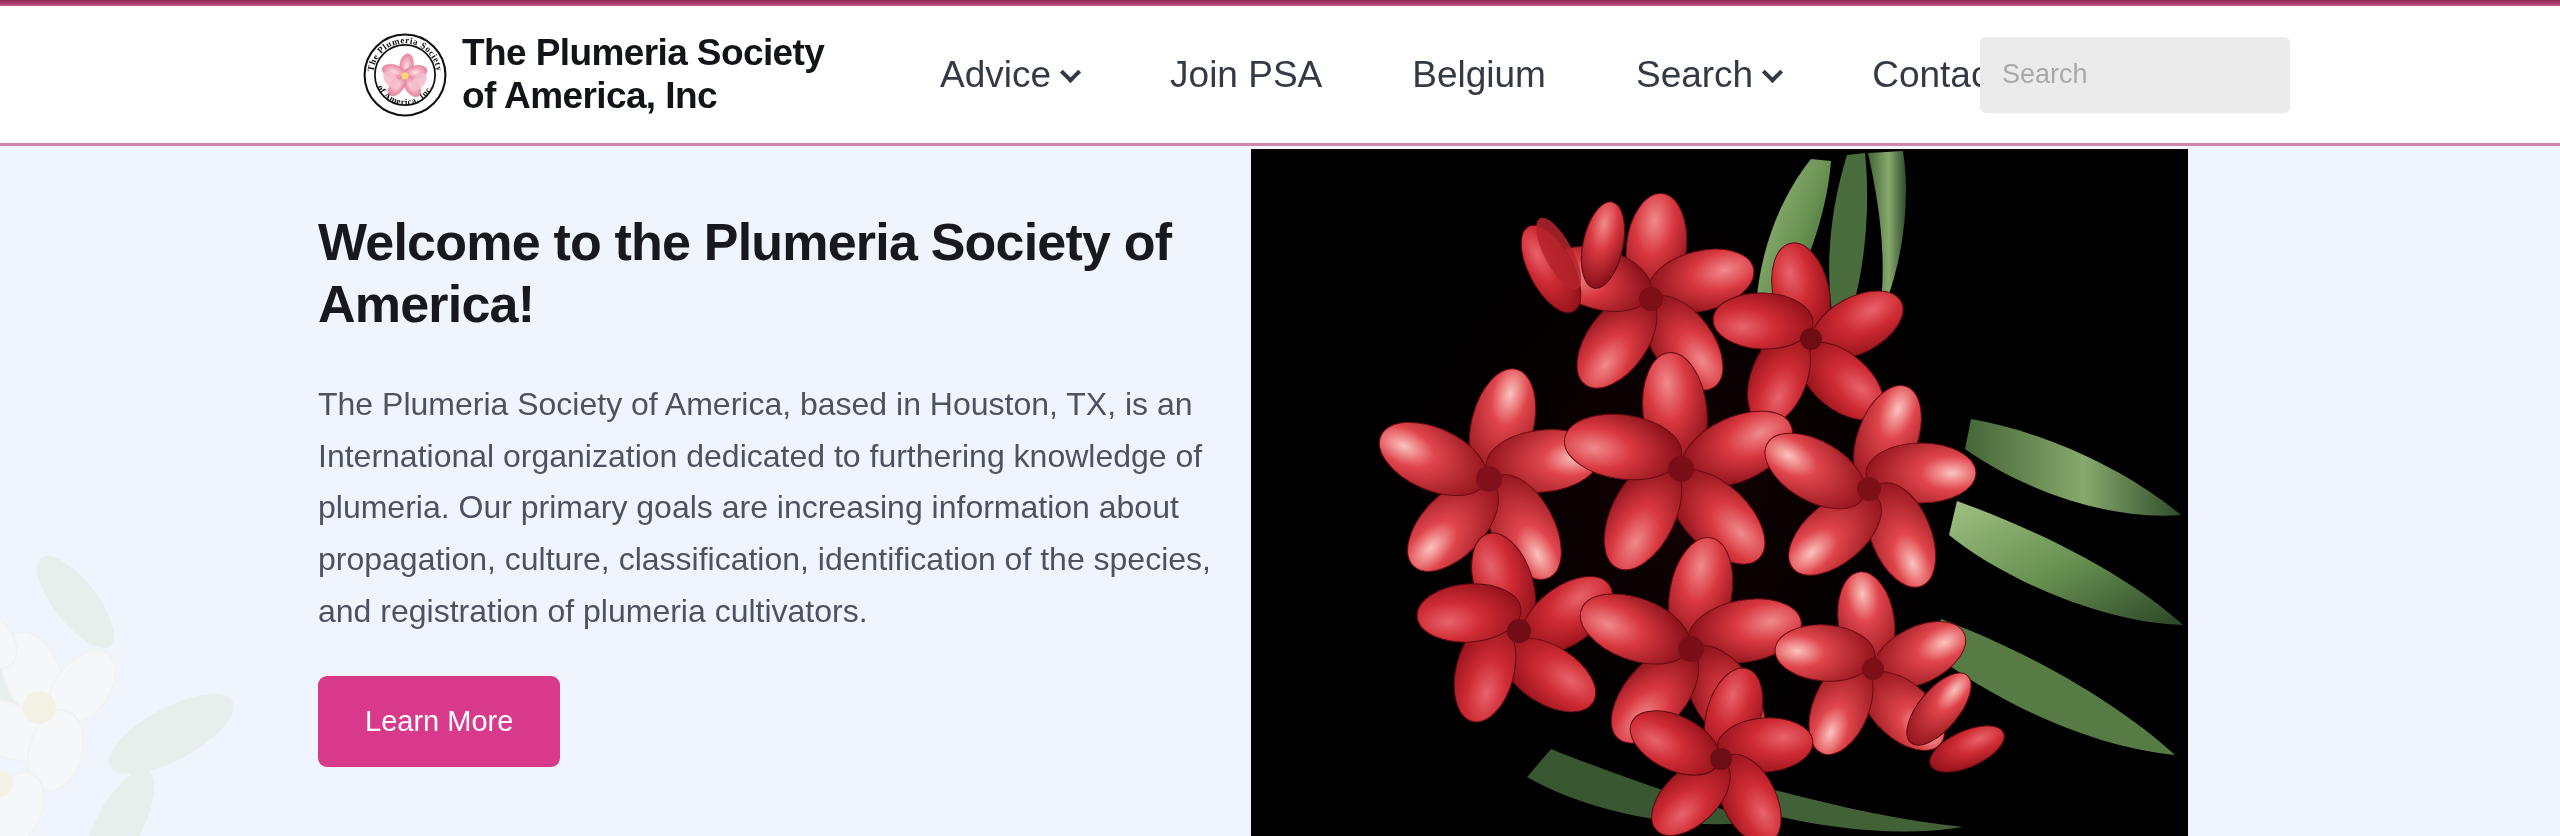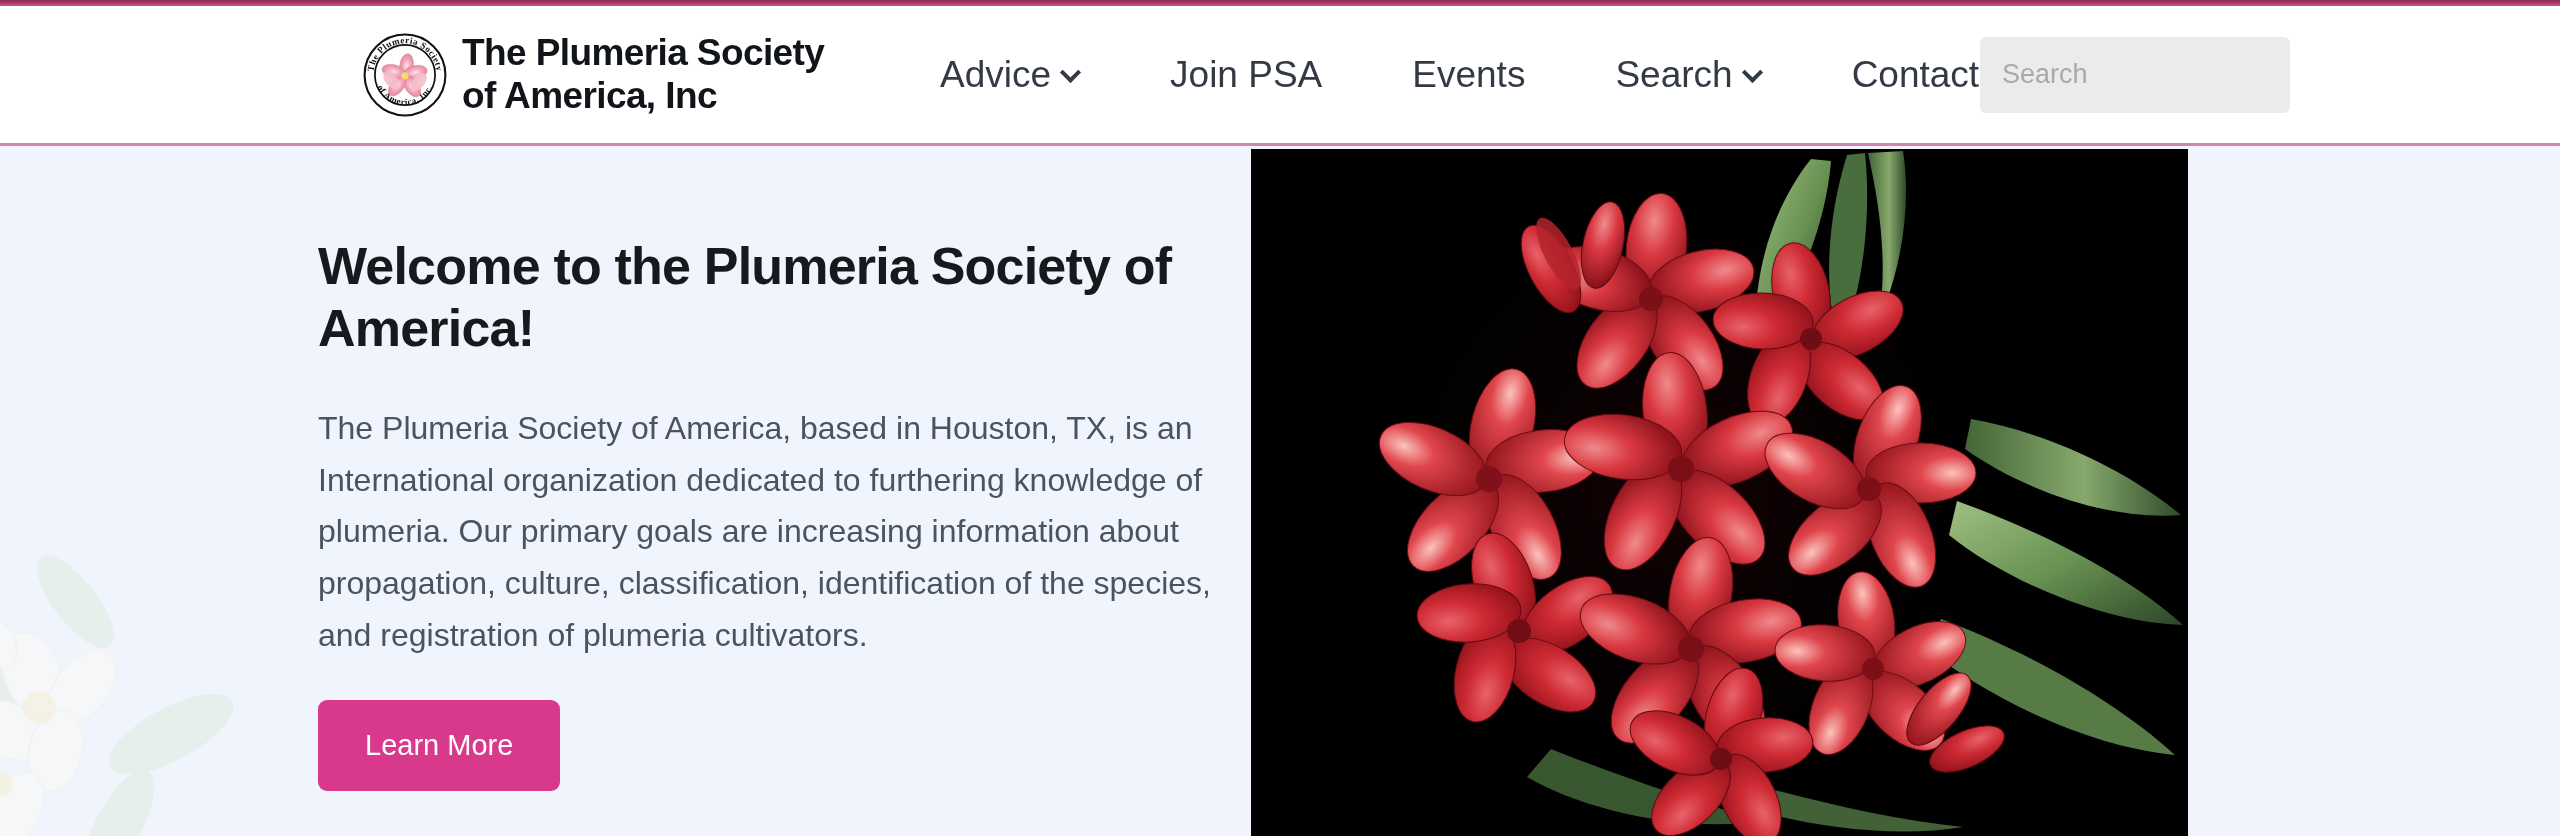--- a/index.html
+++ b/index.html
@@ -164,21 +164,20 @@
     z-index: 6;
   }
 
   .hero-title {
     font-size: 52px;
     line-height: 1.2;
     font-weight: bold;
     color: #17191c;
     letter-spacing: -0.8px;
     margin-bottom: 43px;
-    margin-top: 24px;
   }
 
   .hero-para {
     font-size: 32px;
     line-height: 1.62;
     color: #4b5260;
     margin-bottom: 35px;
     max-width: 920px;
   }
   .hero-para:last-of-type { margin-bottom: 0; }
@@ -276,21 +275,21 @@
 
     <nav class="main-nav">
       <a class="nav-item" href="#">
         <span class="nav-label">Advice</span>
         <span class="chev"></span>
       </a>
       <a class="nav-item" href="#">
         <span class="nav-label">Join PSA</span>
       </a>
       <a class="nav-item" href="#">
-        <span class="nav-label">Events</span>
+        <span class="nav-label">Belgium</span>
       </a>
       <a class="nav-item" href="#">
         <span class="nav-label">Search</span>
         <span class="chev"></span>
       </a>
       <a class="nav-item" href="#">
         <span class="nav-label">Contact</span>
       </a>
     </nav>
 

